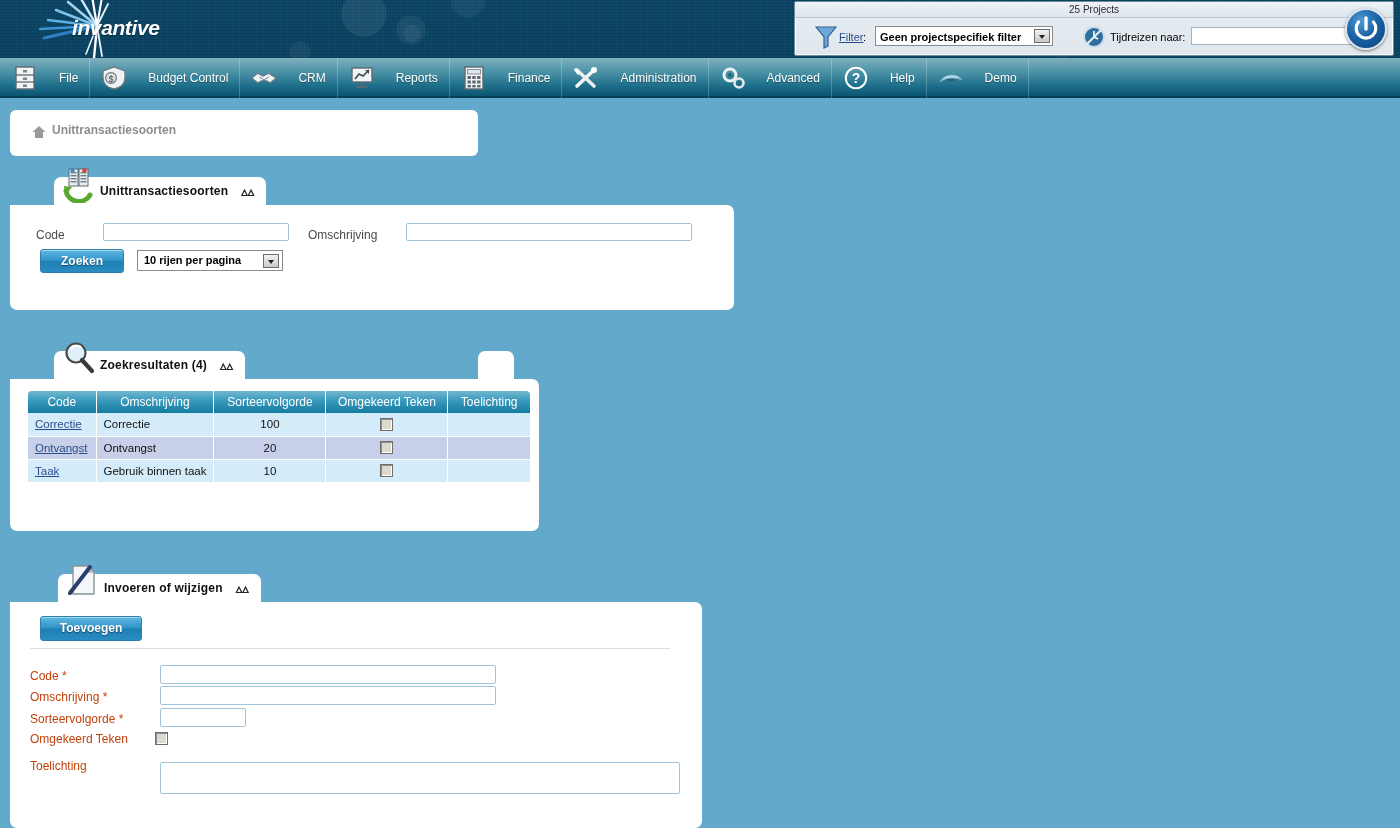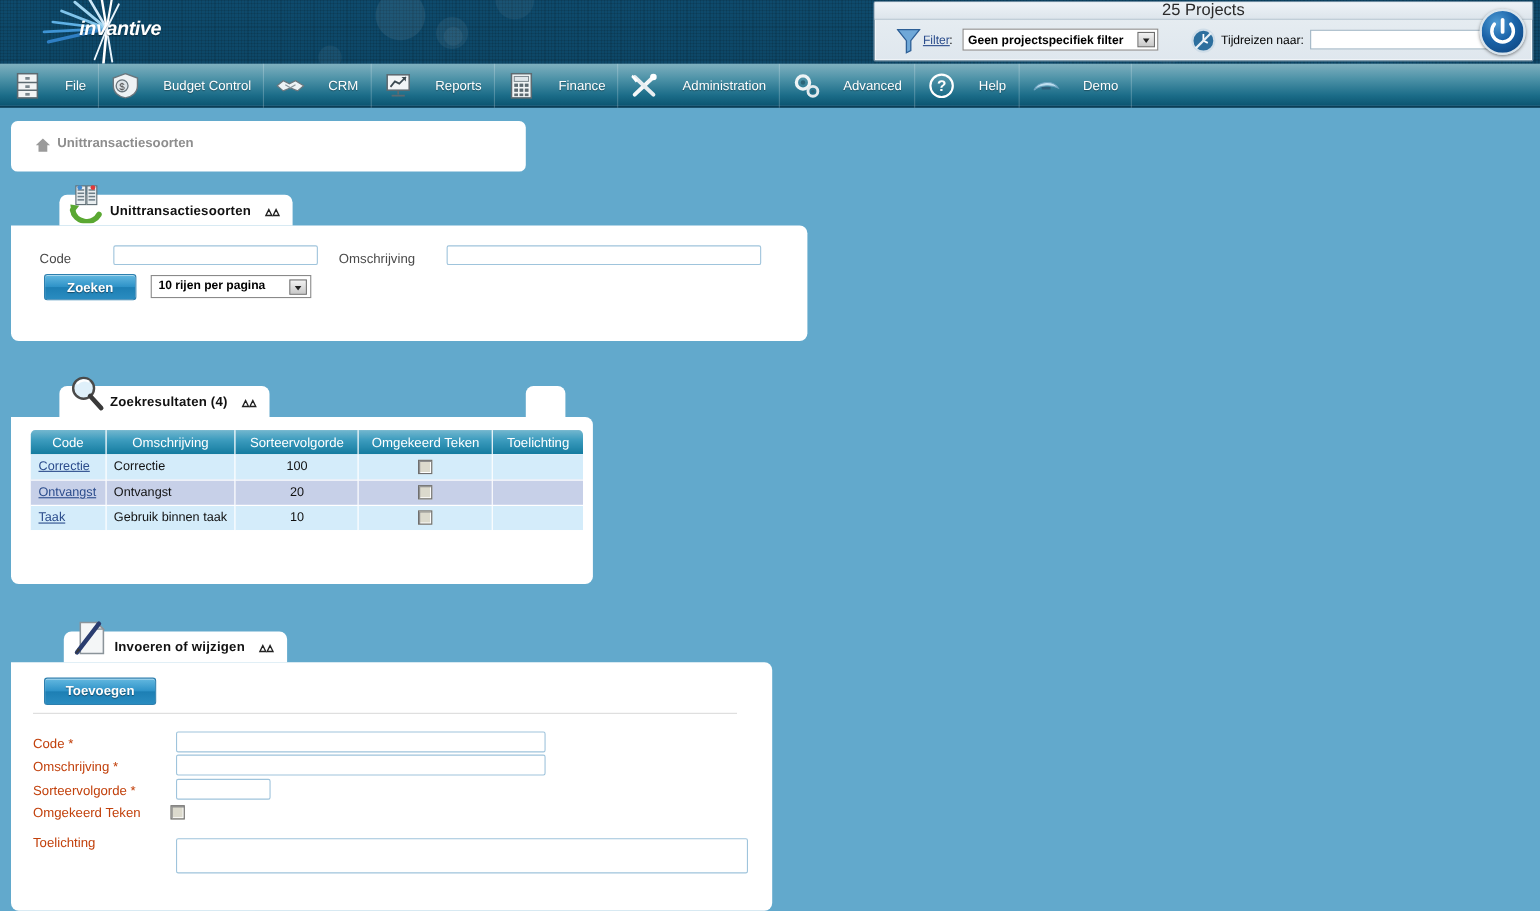--- a/index.html
+++ b/index.html
@@ -24,34 +24,34 @@
       radial-gradient(circle at 1062px 46px, rgba(255,255,255,.04) 0 12px, transparent 13px),
       repeating-linear-gradient(0deg, rgba(0,0,0,.10) 0 1px, transparent 1px 3px),
       repeating-linear-gradient(90deg, rgba(0,0,0,.10) 0 1px, transparent 1px 3px),
       linear-gradient(180deg, #0e4a6c 0%, #0d4767 100%);
     overflow: hidden;
   }
   .logo-wrap { position: absolute; left: 22px; top: -4px; width: 180px; height: 62px; }
   .logo-burst { position: absolute; left: 0; top: 0; }
   .logo-word {
     position: absolute; left: 50px; top: 20px;
-    color: #ffffff; font-size: 18px; font-style: italic; font-weight: bold;
+    color: #ffffff; font-size: 21px; font-style: italic; font-weight: bold;
     letter-spacing: -0.4px; text-shadow: 0 1px 1px rgba(0,0,0,.4);
   }
 
   
   .filterbox {
     position: absolute; left: 794px; top: 1px; width: 600px; height: 55px;
     background: linear-gradient(180deg,#e8eef2 0%, #dfe7ee 100%);
     border: 1px solid #6d8ba0; border-radius: 2px;
     box-shadow: inset 0 0 0 1px #ffffff;
   }
   .filterbox-title {
     position: absolute; left: 0; top: 0; width: 100%; height: 16px;
-    text-align: center; font-size: 15px; color: #2a2a2a; line-height: 16px;
+    text-align: center; font-size: 10px; color: #2a2a2a; line-height: 16px;
     background: linear-gradient(180deg,#eef3f7 0%, #dde5ec 100%);
     border-bottom: 1px solid #b8c6d2;
   }
   .filter-row { position: absolute; left: 0; top: 16px; width: 100%; height: 38px; }
   .funnel { position: absolute; left: 20px; top: 7px; }
   .filter-link {
     position: absolute; left: 44px; top: 13px;
     font-size: 11px; color: #2b4c8c; text-decoration: underline; cursor: pointer;
   }
   .filter-colon { position: absolute; left: 68px; top: 13px; font-size: 11px; color: #000; }

